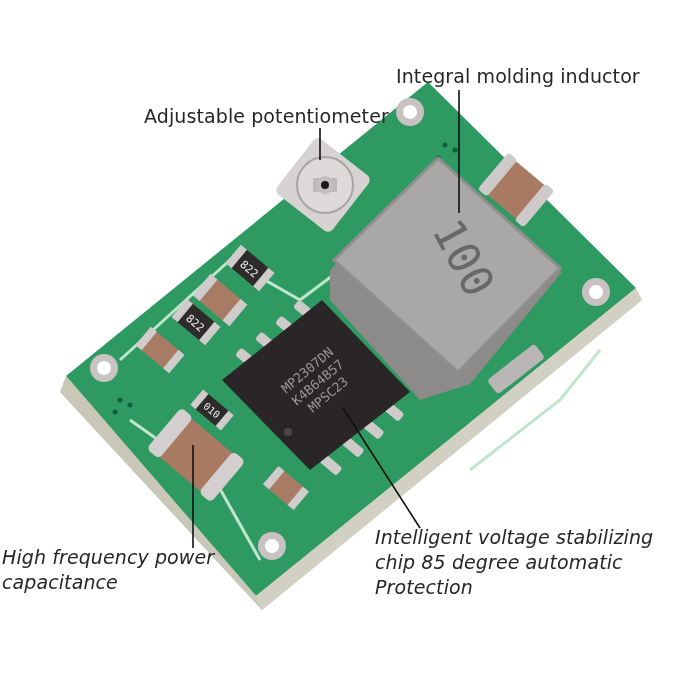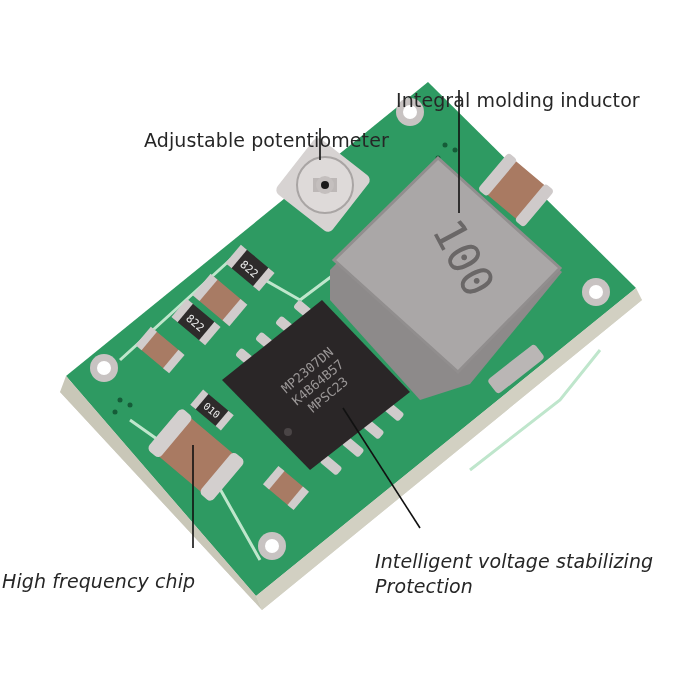--- a/index.html
+++ b/index.html
@@ -1,20 +1,20 @@
 <!DOCTYPE html>
 <html><head>
   <meta charset="utf-8">
   <style>
     html, body { margin: 0; padding: 0; background: #ffffff; }
     body { width: 700px; height: 700px; position: relative; overflow: hidden;
            font-family: "DejaVu Sans", "Liberation Sans", sans-serif; color: #222; }
     #board { position: absolute; left: 0; top: 0; width: 700px; height: 700px; }
     .label { position: absolute; font-size: 19px; line-height: 25px; color: #262626;
-             white-space: nowrap; letter-spacing: 0.1px; margin-top: 24px; }
+             white-space: nowrap; letter-spacing: 0.1px; }
     .multi span { display: block; font-style: italic; }
     #lbl-inductor { left: 396px; top: 64px; }
     #lbl-pot { left: 144px; top: 104px; }
     #lbl-cap { left: 2px; top: 545px; }
     #lbl-chip { left: 375px; top: 525px; }
     svg text { font-family: "DejaVu Sans Mono", "Liberation Mono", monospace; }
   </style>
 </head>
 <body>
 
@@ -141,18 +141,20 @@
     <line x1="459" y1="90" x2="459" y2="213"></line>
     <line x1="320" y1="128" x2="320" y2="160"></line>
     <line x1="193" y1="445" x2="193" y2="548"></line>
     <line x1="343" y1="408" x2="420" y2="528"></line>
   </g>
 </svg>
 
 <div id="lbl-inductor" class="label">Integral molding inductor</div>
 <div id="lbl-pot" class="label">Adjustable potentiometer</div>
 <div id="lbl-cap" class="label multi">
-  <span>High frequency chip</span>
+  <span>High frequency power</span>
+  <span>capacitance</span>
 </div>
 <div id="lbl-chip" class="label multi">
   <span>Intelligent voltage stabilizing</span>
+  <span>chip 85 degree automatic</span>
   <span>Protection</span>
 </div>
 
 </body></html>

